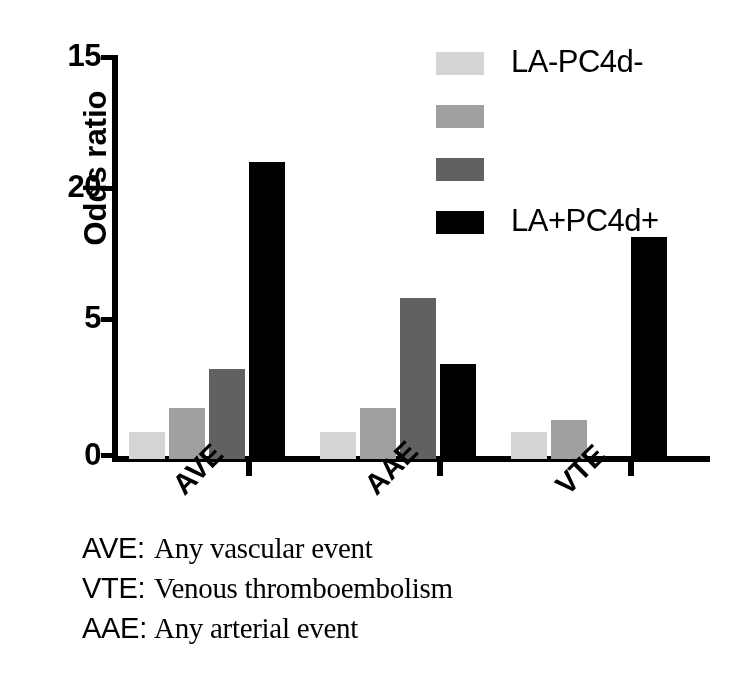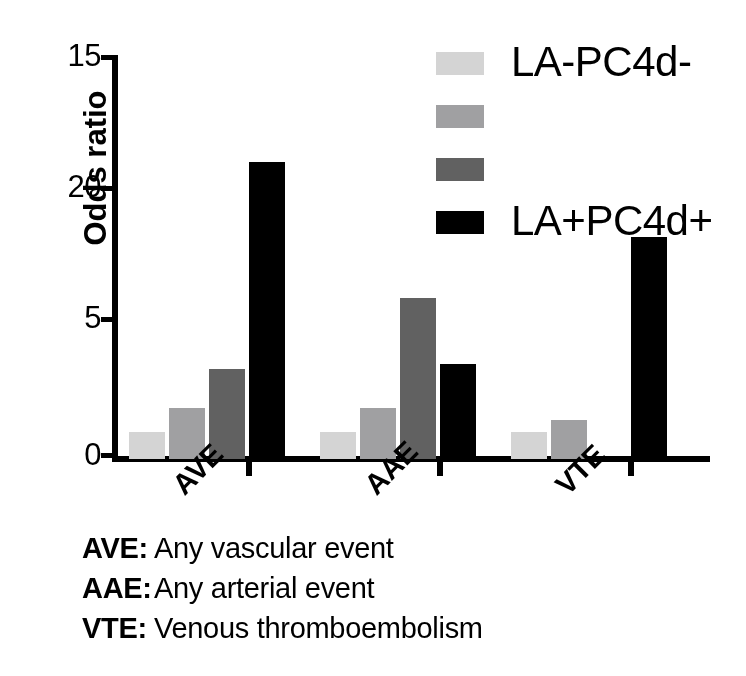--- a/index.html
+++ b/index.html
@@ -51,21 +51,21 @@
     width: 11px;
     height: 5px;
     background: #000;
     left: 101px;
   }
   .y-tick-label {
     position: absolute;
     right: 0;
     text-align: right;
     font-size: 31px;
-    font-weight: normal;
+    font-weight: bold;
     line-height: 1;
     letter-spacing: -0.5px;
   }
   .y-tick-wrap {
     position: absolute;
     left: 0;
     width: 101px;
     height: 0;
   }
   .x-tick {
@@ -123,21 +123,21 @@
     position: absolute;
     left: 0;
     top: 8px;
     width: 48px;
     height: 23px;
   }
   .legend-label {
     position: absolute;
     left: 75px;
     top: -3px;
-    font-size: 42px;
+    font-size: 31px;
     line-height: 42px;
     white-space: nowrap;
     letter-spacing: -0.5px;
   }
 
   
   .footnotes {
     position: absolute;
     left: 82px;
     top: 528px;
@@ -147,24 +147,24 @@
     position: relative;
     height: 40px;
     font-size: 29px;
     line-height: 40px;
     white-space: nowrap;
     letter-spacing: -0.3px;
   }
   .fn-abbr {
     display: inline-block;
     width: 72px;
-    font-weight: bold;
   }
   .fn-text {
     display: inline-block;
+    font-family: Liberation Serif, serif;
   }
 </style>
 </head>
 <body>
 
 <div id="figure">
 
   <div class="y-axis-title">Odds ratio</div>
 
   <div class="axis-y-line"></div>
@@ -232,20 +232,20 @@
       <div class="legend-swatch" style="background: rgb(0, 0, 0);"></div>
       <div class="legend-label">LA+PC4d+</div>
     </div>
   </div>
 
   <div class="footnotes">
     <div class="footnote-row">
       <span class="fn-abbr">AVE:</span><span class="fn-text">Any vascular event</span>
     </div>
     <div class="footnote-row">
+      <span class="fn-abbr">VTE:</span><span class="fn-text">Venous thromboembolism</span>
+    </div>
+    <div class="footnote-row">
       <span class="fn-abbr">AAE:</span><span class="fn-text">Any arterial event</span>
     </div>
-    <div class="footnote-row">
-      <span class="fn-abbr">VTE:</span><span class="fn-text">Venous thromboembolism</span>
-    </div>
   </div>
 
 </div>
 
 </body></html>

